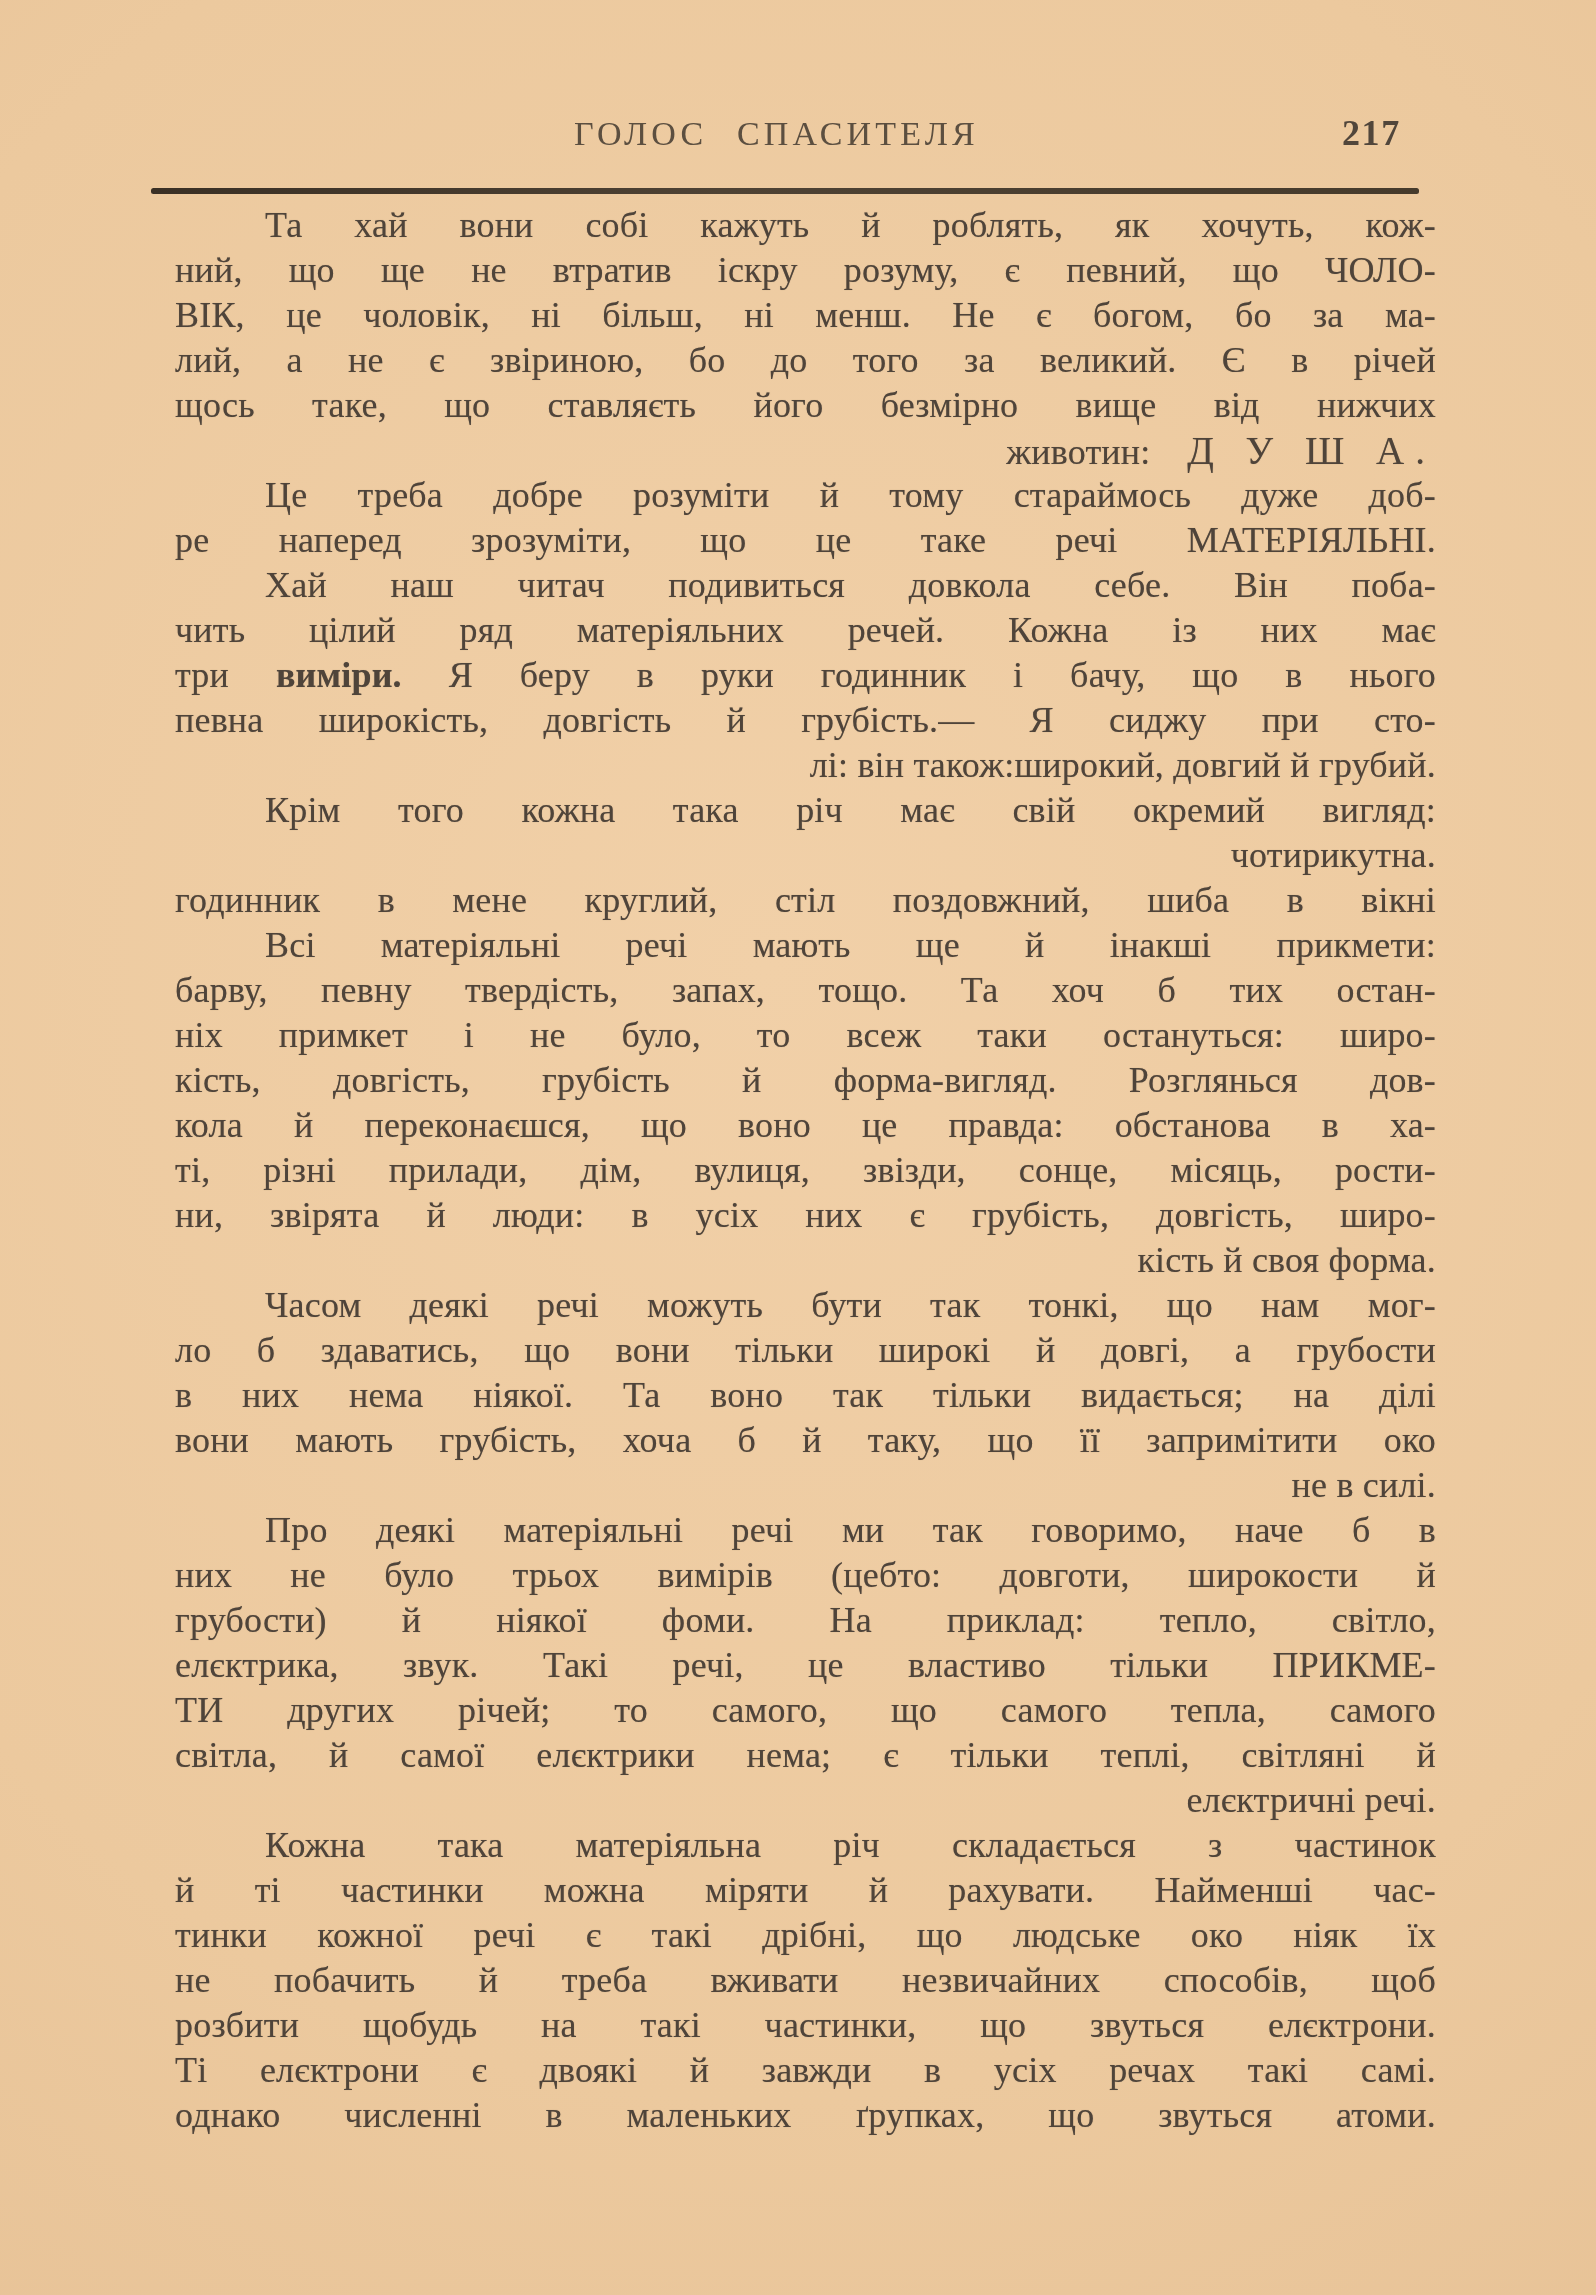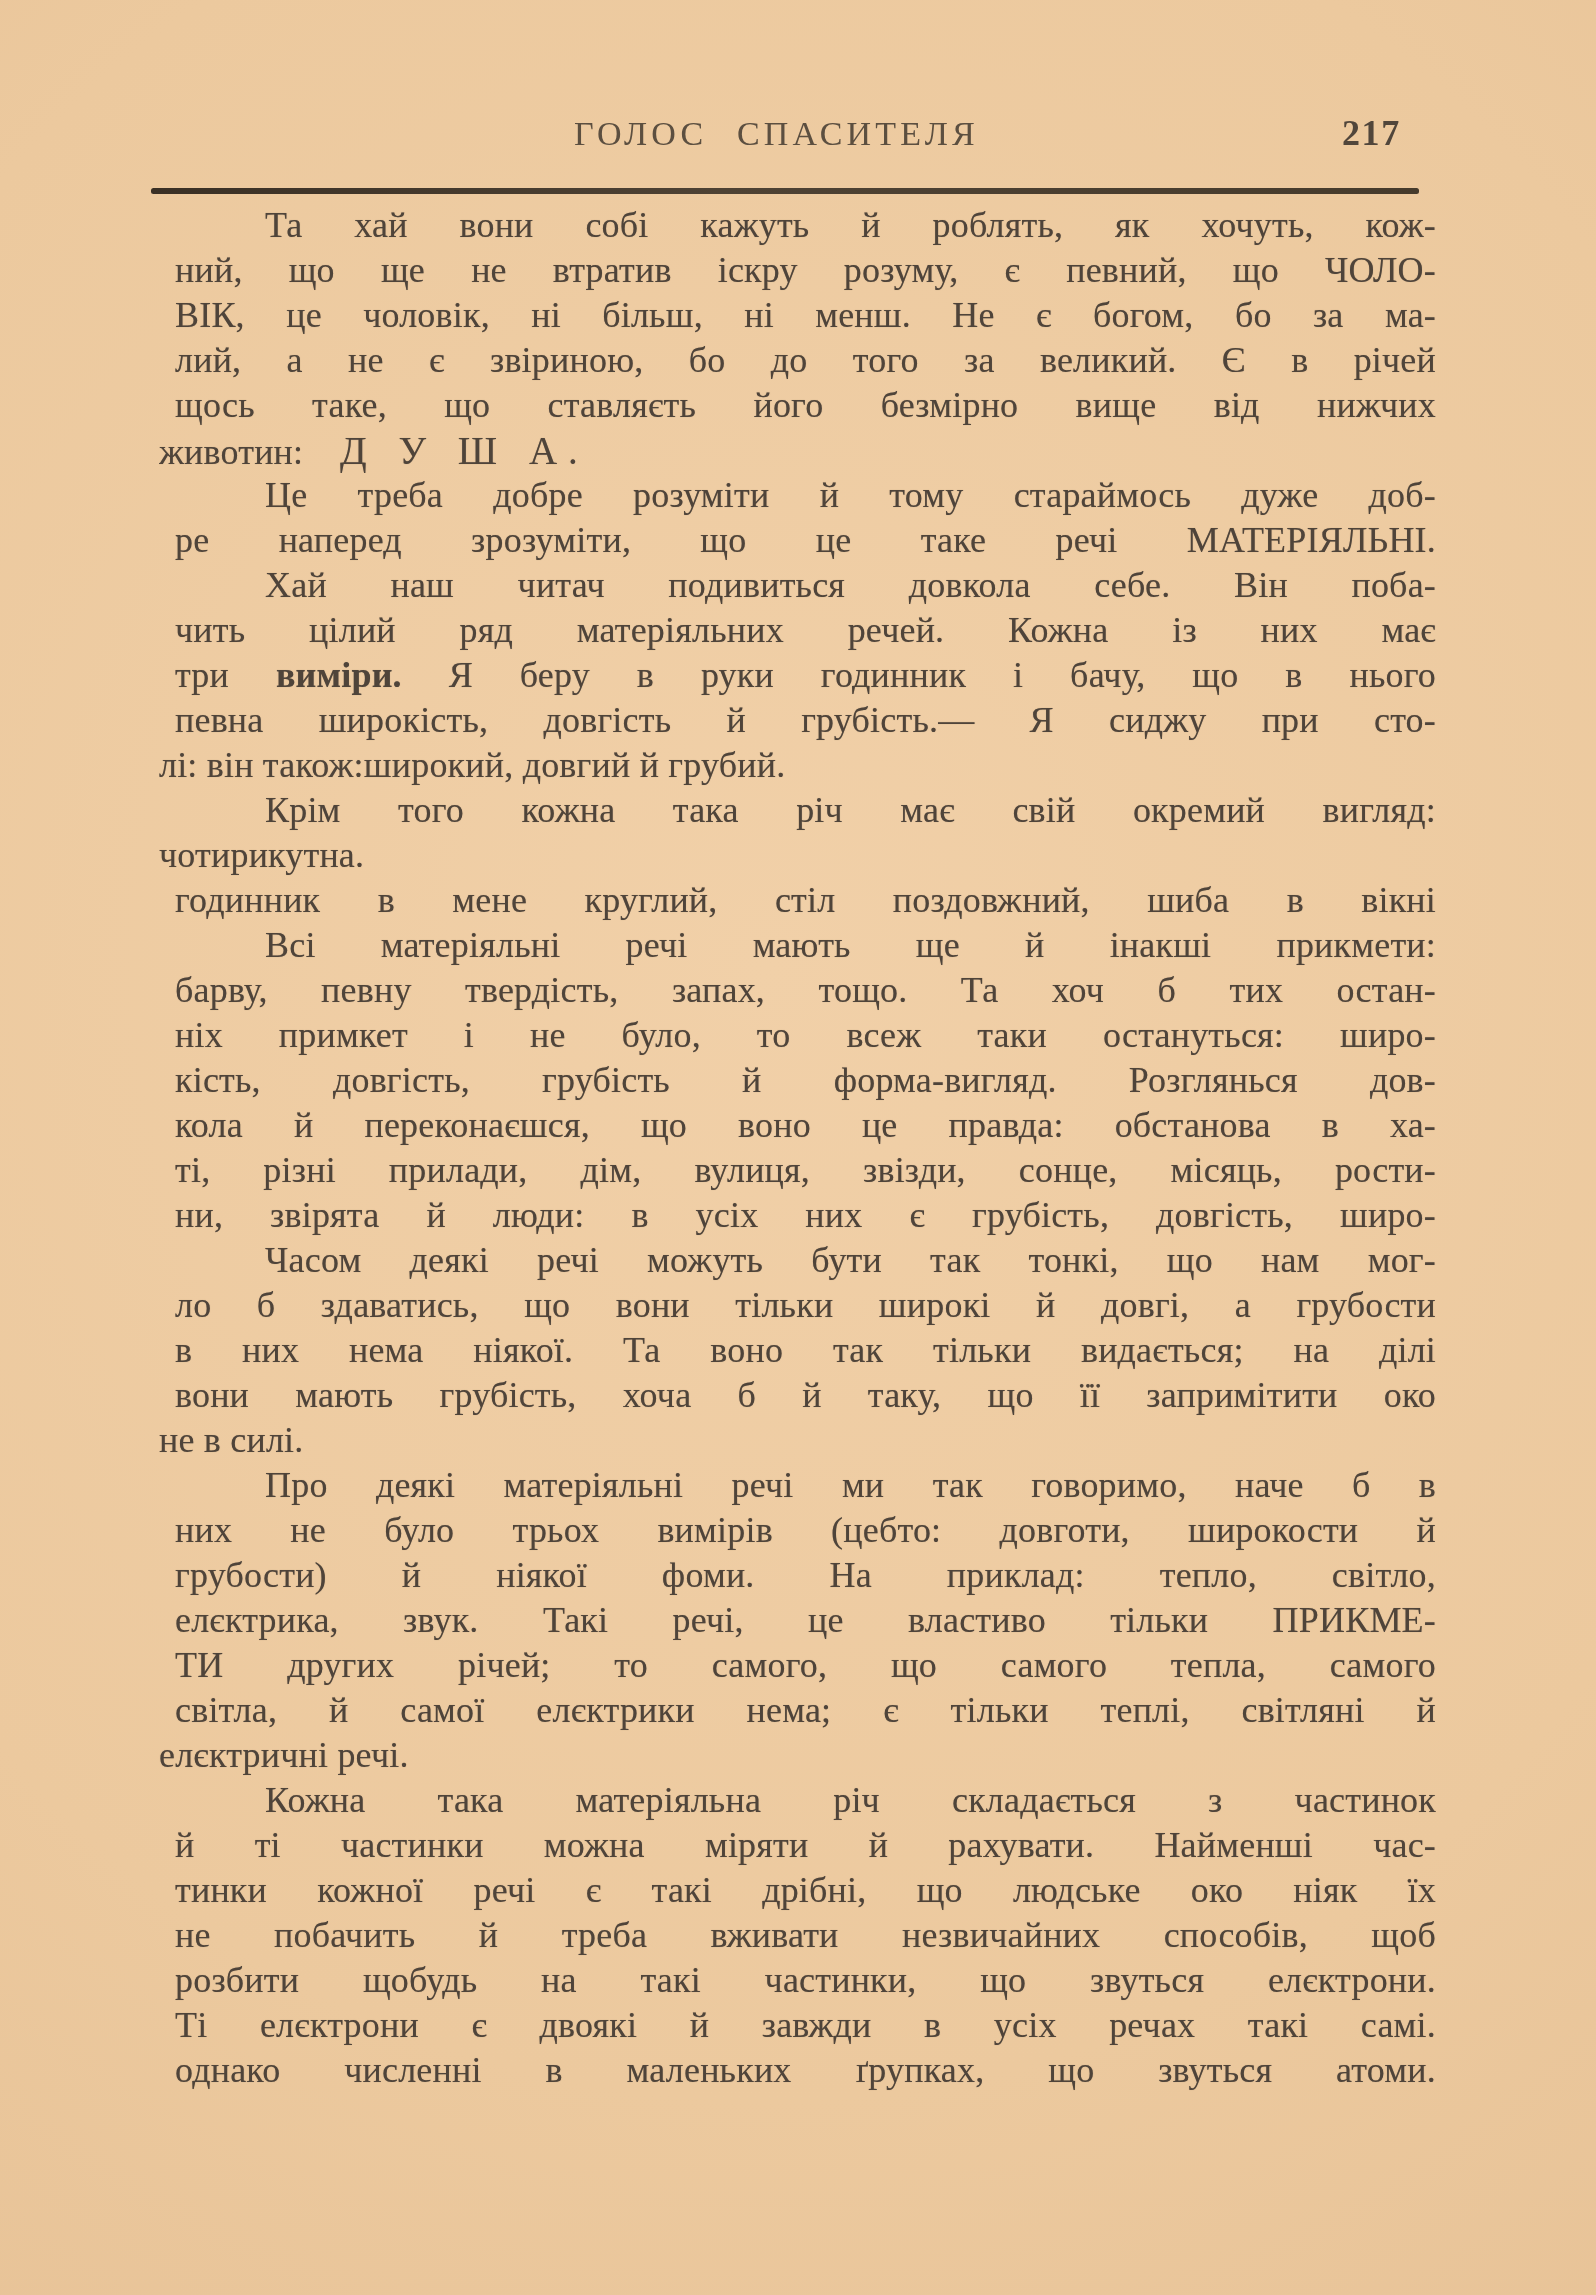--- a/index.html
+++ b/index.html
@@ -59,21 +59,21 @@
     top: 203px;
     width: 1277px;
     font-size: 36px;
     line-height: 45px;
     letter-spacing: 0.2px;
     text-shadow: 0 0 0.8px rgba(79, 68, 58, 0.45);
   }
   .line {
     height: 45px;
     overflow: hidden;
-    text-align: left;
+    text-align: right;
   }
   .line.j {
     text-align: justify;
     text-align-last: justify;
     margin-left: 16px;
   }
   .line.j::after {
     content: "";
     display: inline-block;
     width: 100%;
@@ -120,20 +120,21 @@
         <div class="line j"><span class="">годинник в мене круглий, стіл поздовжний, шиба в вікні</span></div>
       </div>
       <div>
         <div class="line indent j"><span class="">Всі матеріяльні речі мають ще й інакші прикмети:</span></div>
         <div class="line j"><span class="">барву, певну твердість, запах, тощо. Та хоч б тих остан-</span></div>
         <div class="line j"><span class="">ніх примкет і не було, то всеж таки остануться: широ-</span></div>
         <div class="line j"><span class="">кість, довгість, грубість й форма-вигляд. Розглянься дов-</span></div>
         <div class="line j"><span class="">кола й переконаєшся, що воно це правда: обстанова в ха-</span></div>
         <div class="line j"><span class="">ті, різні прилади, дім, вулиця, звізди, сонце, місяць, рости-</span></div>
         <div class="line j"><span class="">ни, звірята й люди: в усіх них є грубість, довгість, широ-</span></div>
+        <div class="line"><span class="">кість й своя форма.</span></div>
       </div>
       <div>
         <div class="line indent j"><span class="">Часом деякі речі можуть бути так тонкі, що нам мог-</span></div>
         <div class="line j"><span class="">ло б здаватись, що вони тільки широкі й довгі, а грубости</span></div>
         <div class="line j"><span class="">в них нема ніякої. Та воно так тільки видається; на ділі</span></div>
         <div class="line j"><span class="">вони мають грубість, хоча б й таку, що її запримітити око</span></div>
         <div class="line"><span class="">не в силі.</span></div>
       </div>
       <div>
         <div class="line indent j"><span class="">Про деякі матеріяльні речі ми так говоримо, наче б в</span></div>

